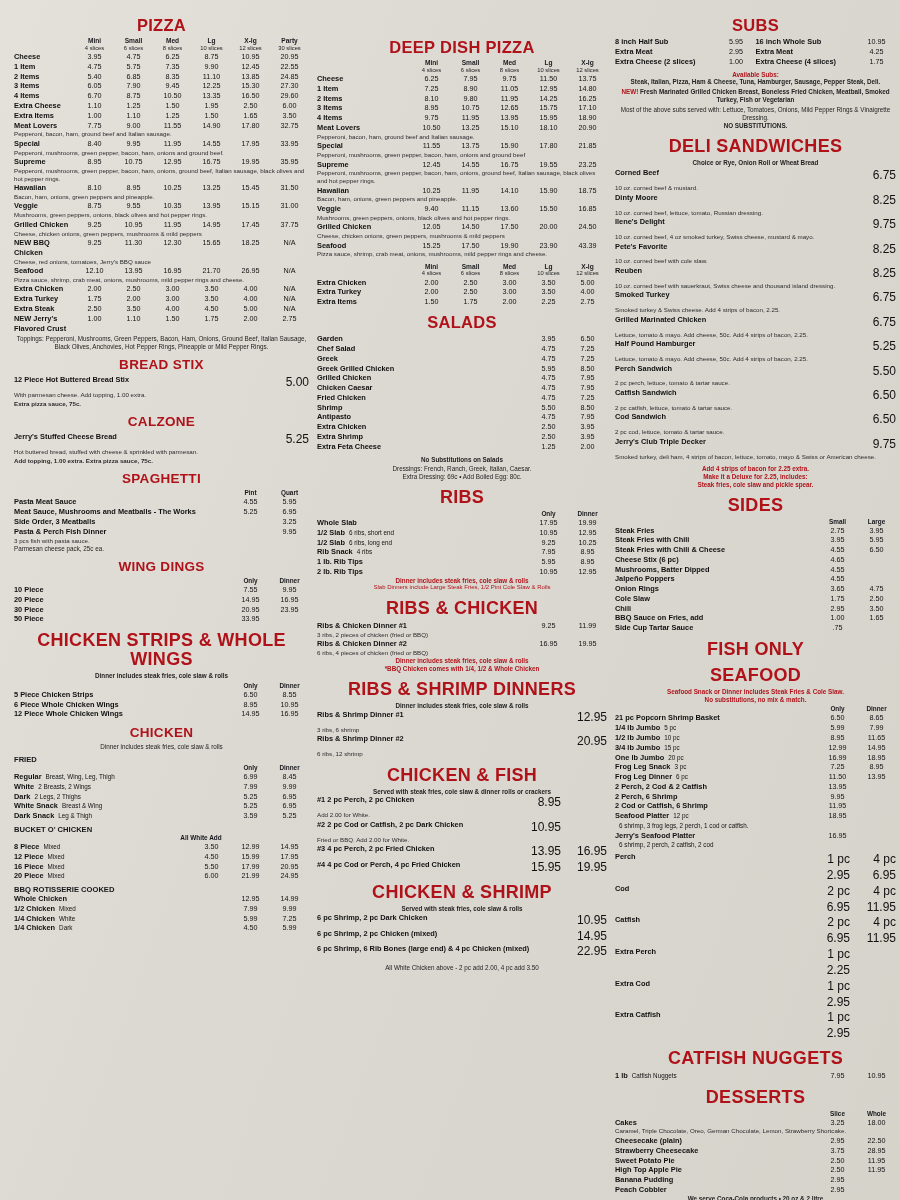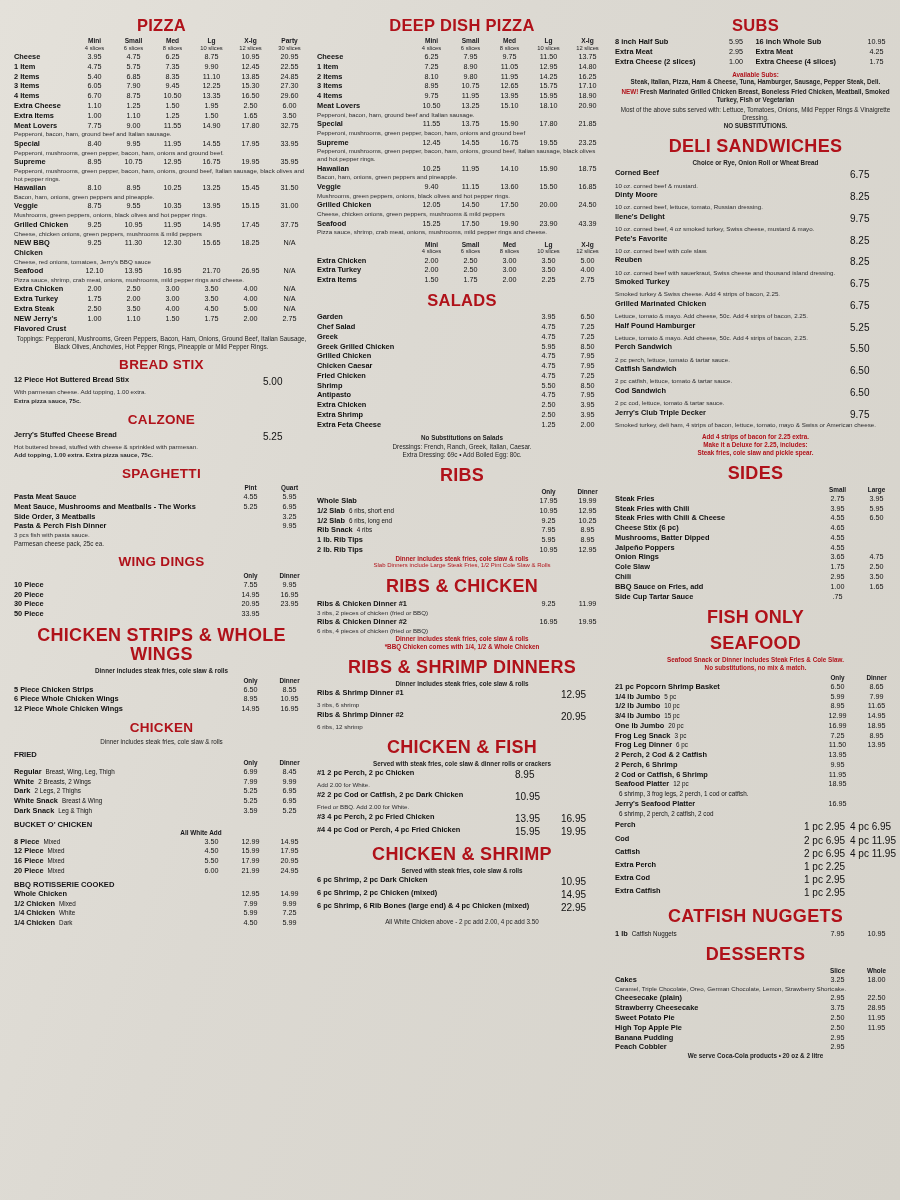--- a/index.html
+++ b/index.html
@@ -14,21 +14,21 @@
     position:relative;
     width:900px;height:1200px;
     background:linear-gradient(110deg,#e4e1da 0%,#dcd9d2 40%,#d6d3cb 100%);
     box-sizing:border-box;
     padding:10px 12px 8px 14px;
     display:flex;
     gap:8px;
   }
   .col{flex:0 0 auto;}
   .col1{width:295px;}
-  .col2{width:290px;}
+  .col2{width:290px;margin-top:22px;}
   .col3{width:281px;}
 
   h2.sec{
     text-align:center;
     color:#b0121a;
     font-weight:bold;
     margin:7px 0 3px 0;
     letter-spacing:.3px;
     line-height:1.05;
   }
@@ -38,21 +38,21 @@
 
   .hdrow{display:flex;justify-content:flex-end;font-size:6.2px;color:#1b1b1f;line-height:1.12;margin-bottom:1px;}
   .hcell{width:39px;text-align:center;}
   .hcell b{display:block;font-size:6.6px;}
   .hcell i{display:block;font-style:normal;font-size:5.8px;}
 
   table.menu{width:100%;border-collapse:collapse;}
   table.menu td{vertical-align:top;padding:0;}
   td.nm{font-size:7.4px;font-weight:bold;color:#111;line-height:1.32;}
   td.pr{font-size:7.2px;text-align:center;width:39px;line-height:1.32;color:#111;}
-  td.pr2{font-size:10px;text-align:left;width:46px;line-height:1.32;color:#111;}
+  td.pr2{font-size:12px;text-align:right;width:46px;line-height:1.32;color:#111;}
   tr.desc td{font-size:6.2px;font-weight:normal;color:#2a2a2d;line-height:1.22;padding-bottom:1px;}
   .red{color:#b0121a;}
   .note{font-size:6.3px;line-height:1.25;color:#222;}
   .note.c{text-align:center;}
   .note.red{color:#b0121a;}
   .bold{font-weight:bold;}
   .sub{font-size:7.6px;font-weight:bold;margin-top:4px;}
   .twocolhdr{display:flex;justify-content:flex-end;font-size:6.4px;font-weight:bold;gap:0;margin-bottom:1px;}
   .twocolhdr span{width:39px;text-align:center;}
   .tiny{font-size:6px;}

